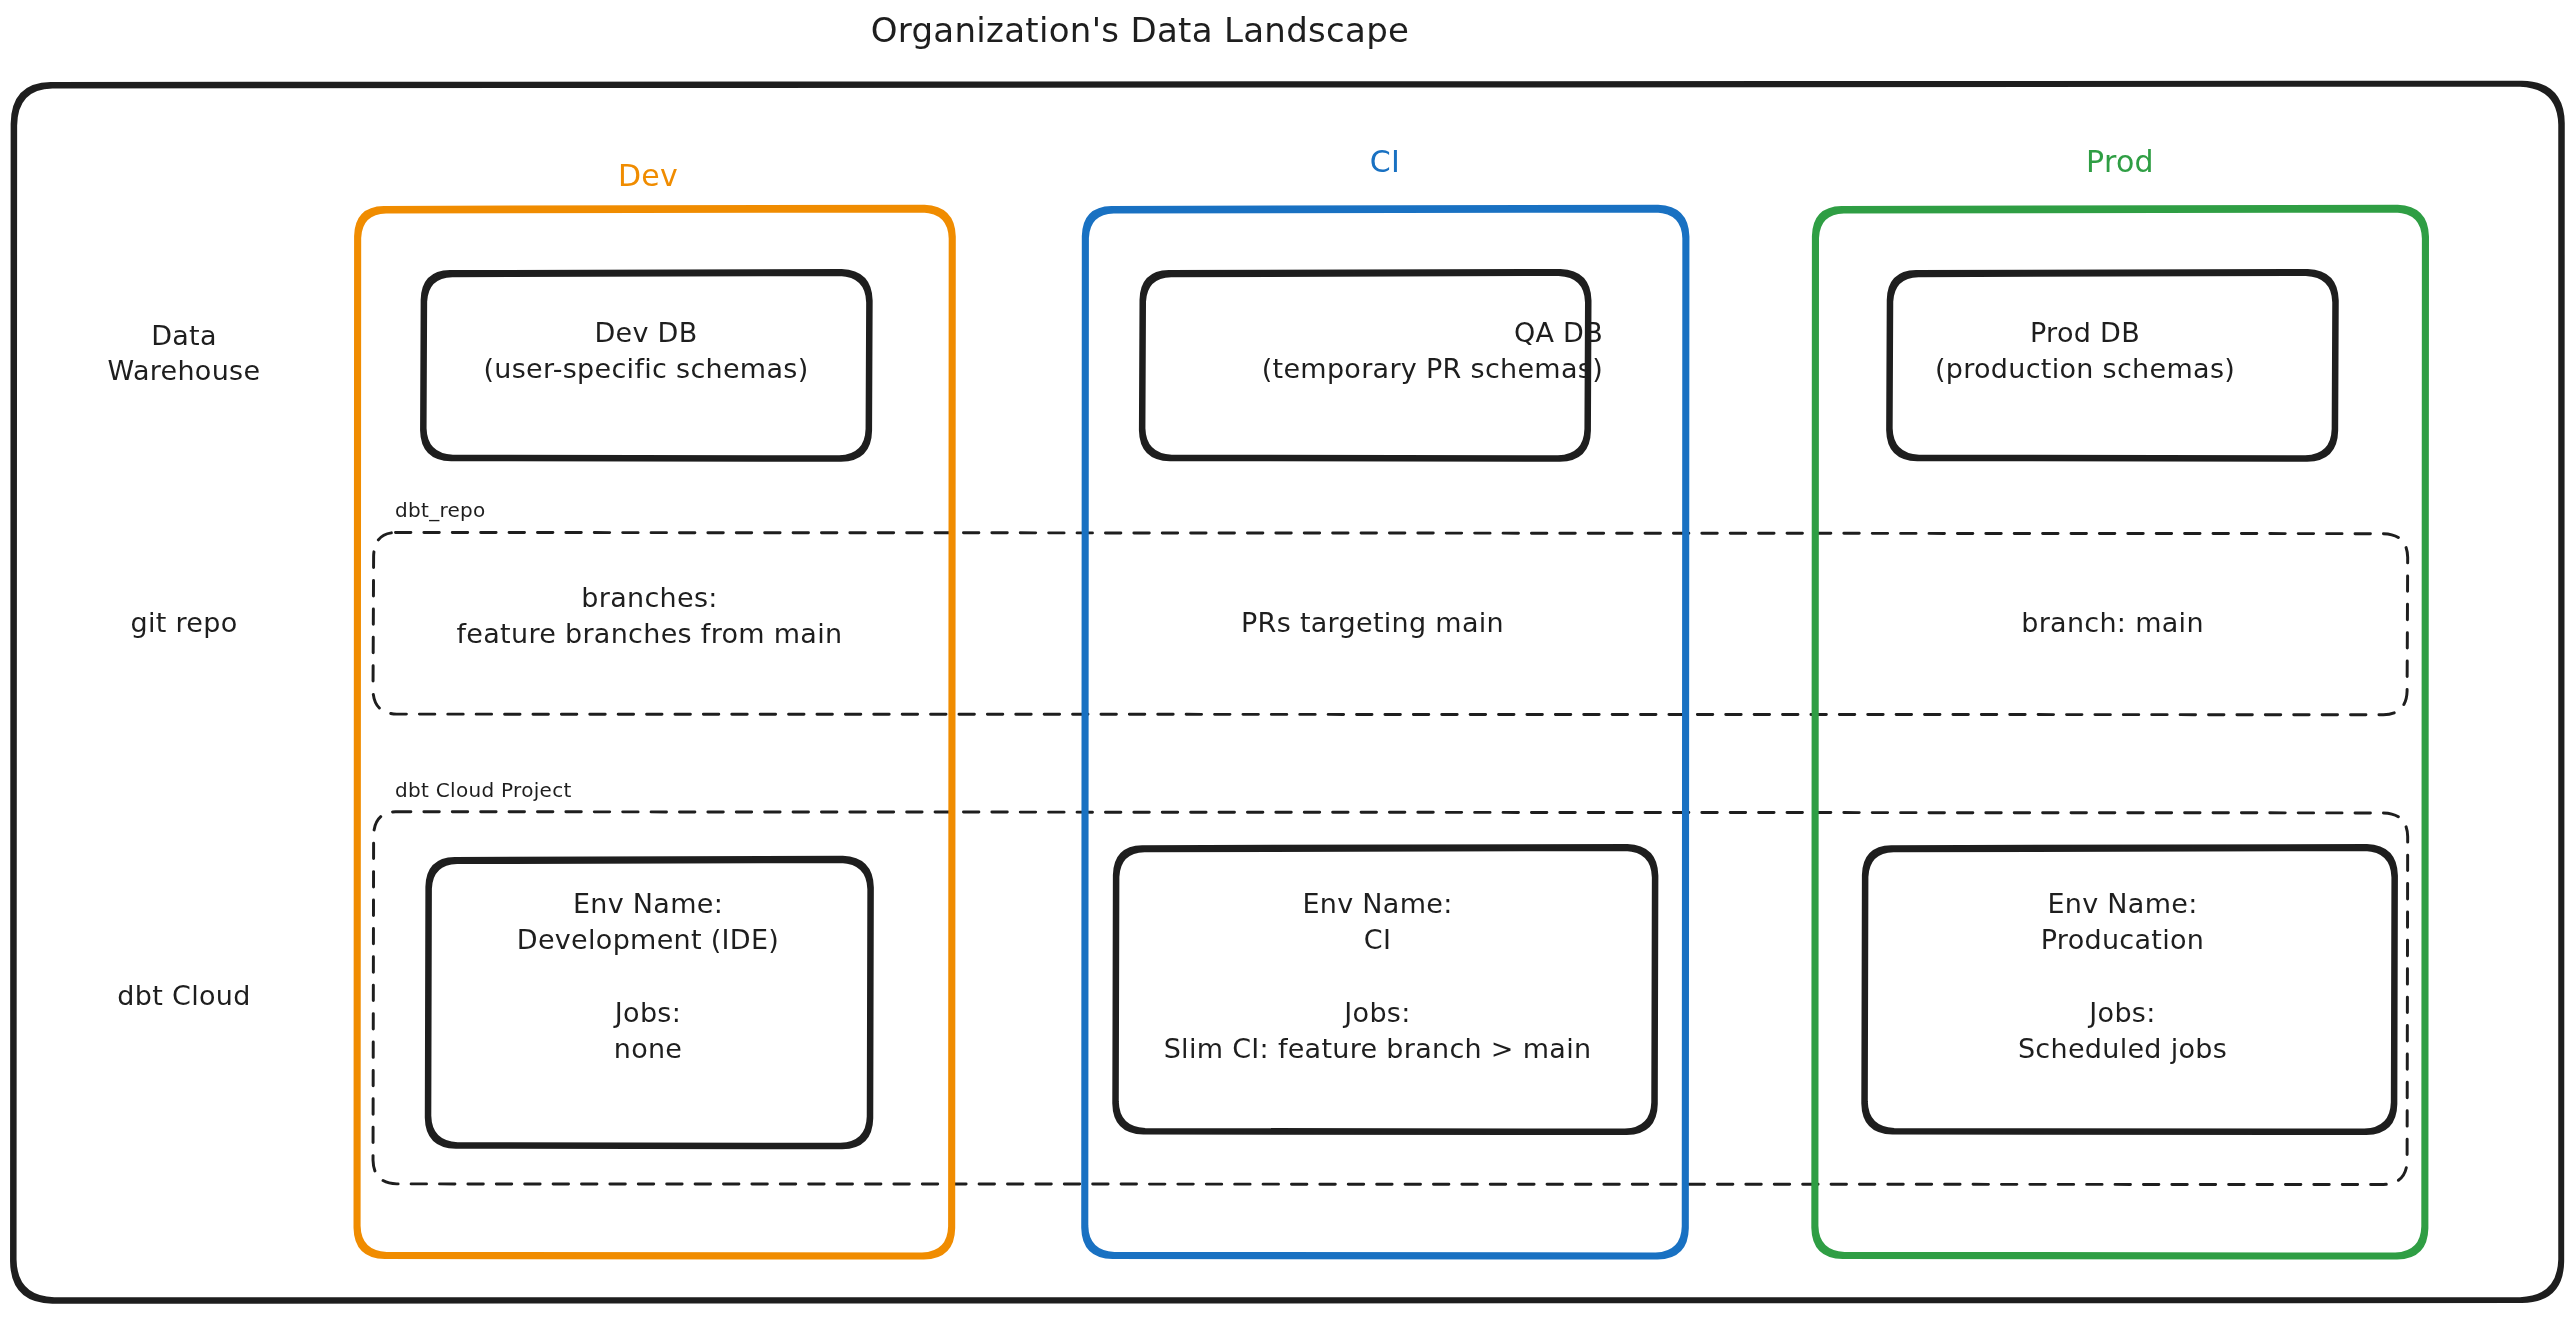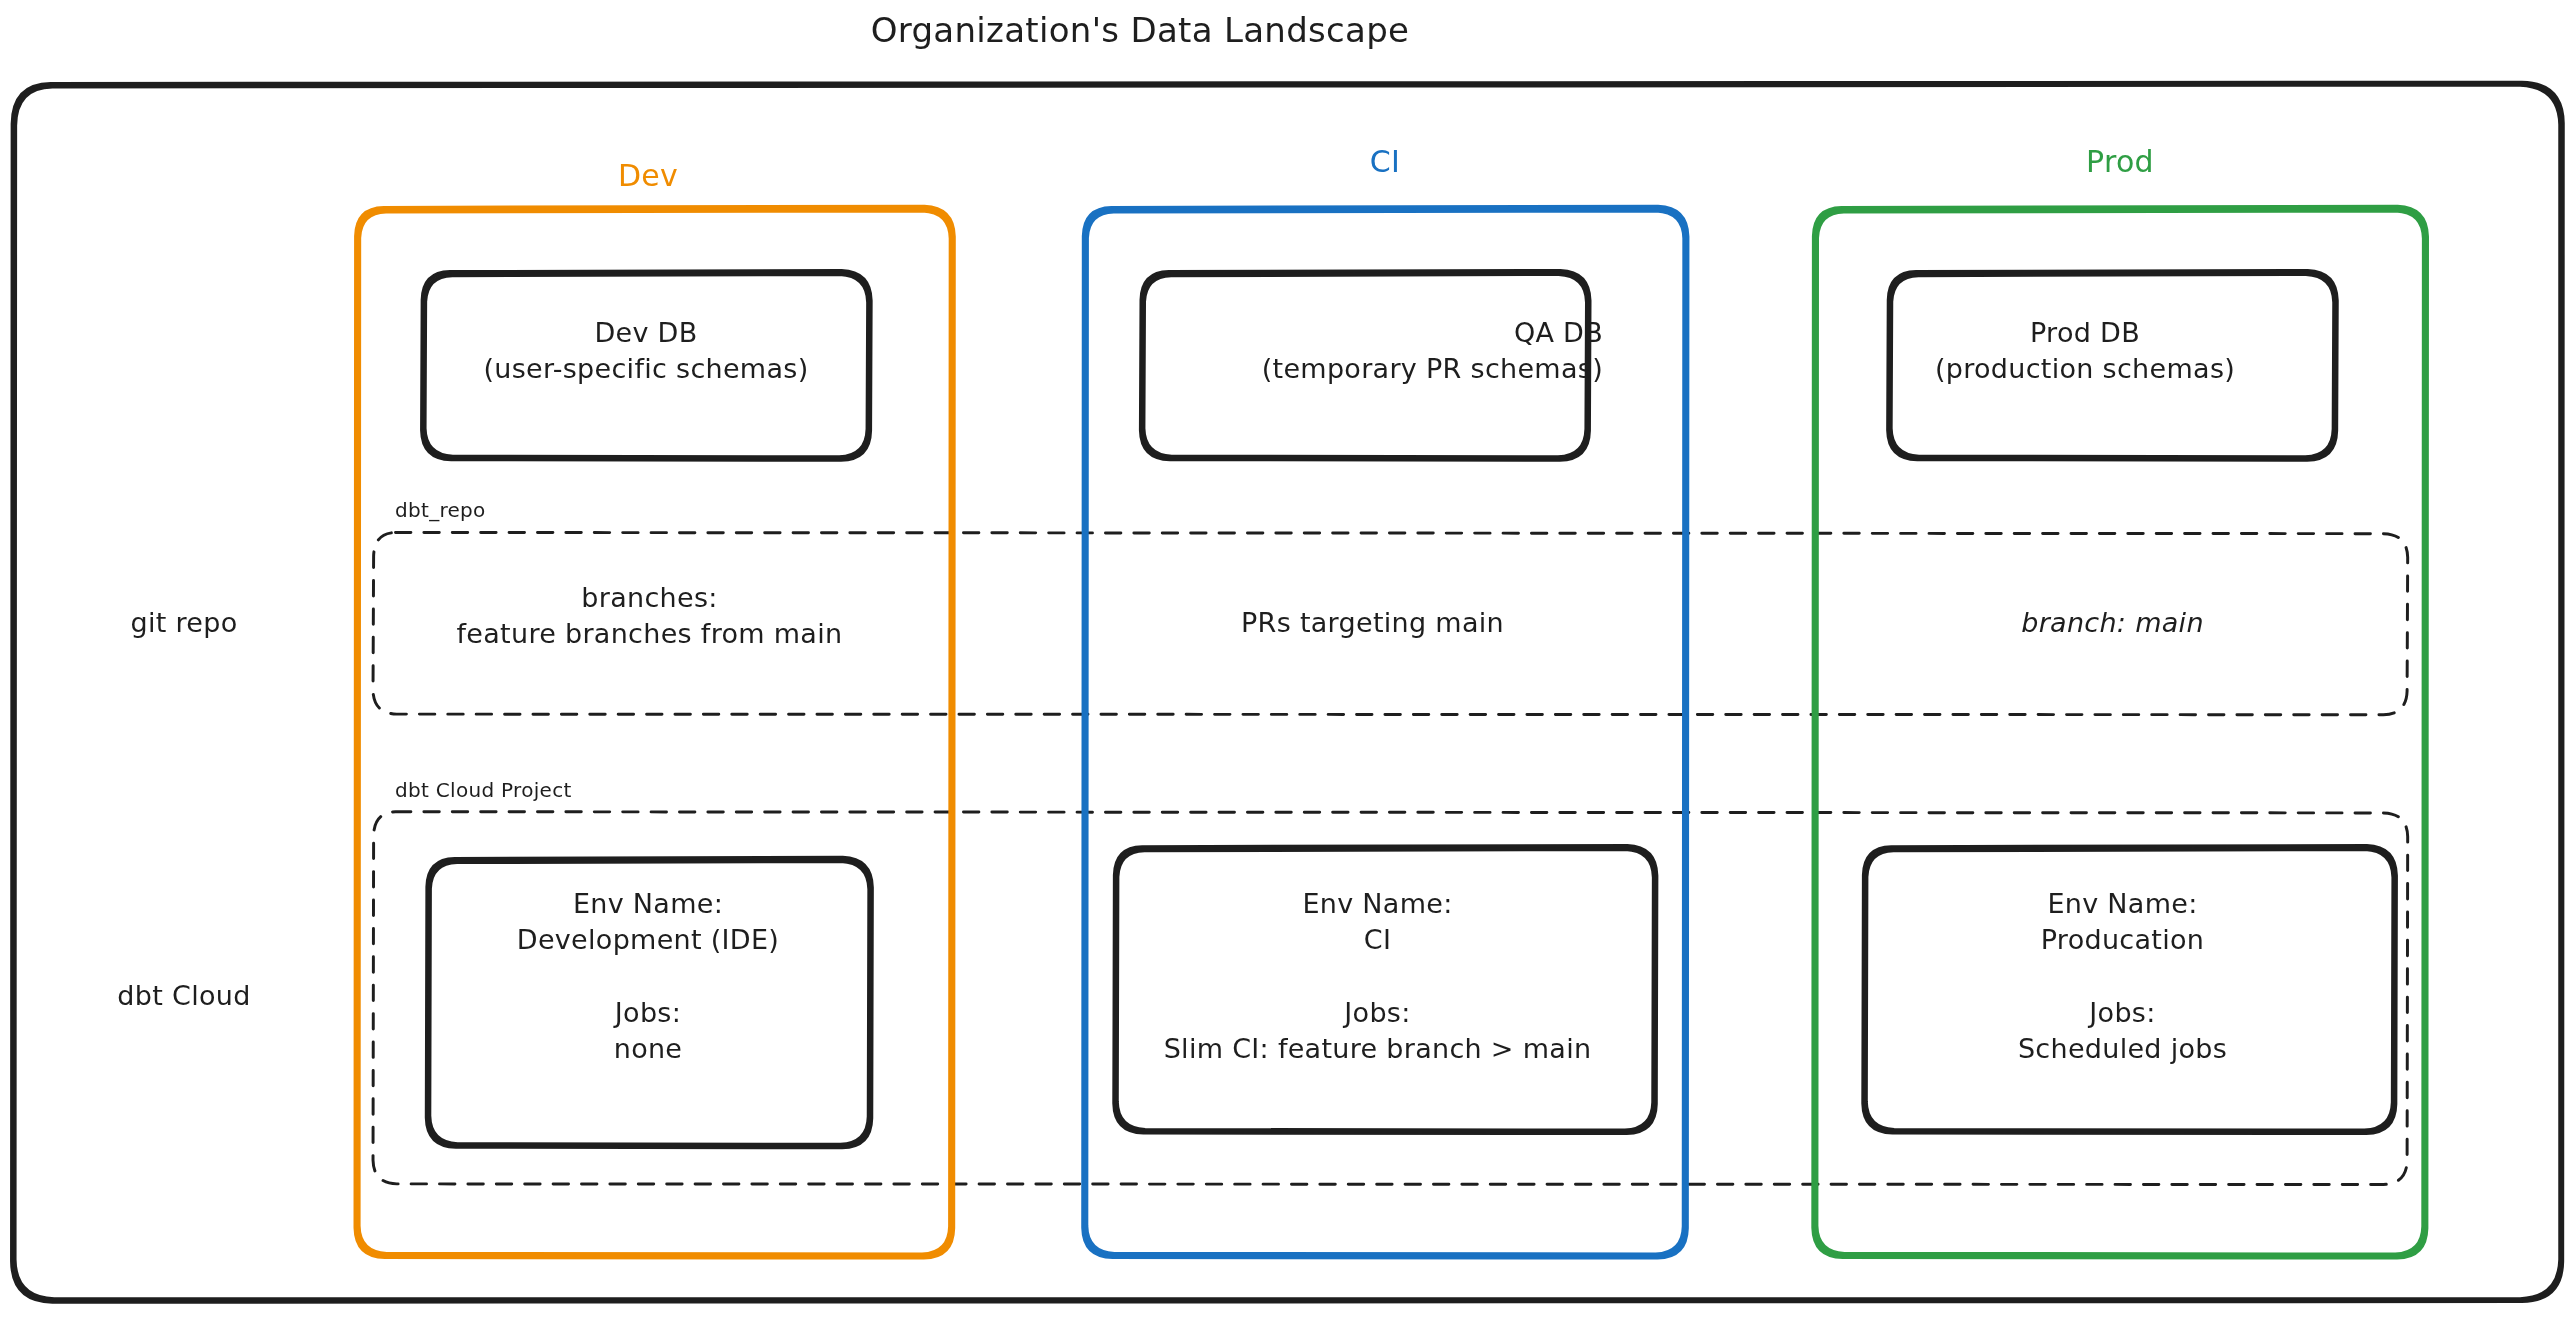--- a/index.html
+++ b/index.html
@@ -57,21 +57,21 @@
     line-height: 1.34;
   }
   
   #n-devdb  { left: 421px;  top: 315px; width: 450px; }
   #n-qadb   { left: 1141px; top: 315px; width: 462px; text-align: right; }
   #n-proddb { left: 1888px; top: 315px; width: 394px; }
 
   
   #n-devgit  { left: 383px;  top: 580px; width: 533px; }
   #n-cigit   { left: 1118px; top: 605px; width: 509px; }
-  #n-prodgit { left: 1858px; top: 605px; width: 509px; font-style: italic; }
+  #n-prodgit { left: 1858px; top: 605px; width: 509px; }
 
   
   #n-devdbt  { left: 414px;  top: 886px; width: 468px; }
   #n-cidbt   { left: 1111px; top: 886px; width: 533px; }
   #n-proddbt { left: 1862px; top: 886px; width: 521px; }
 </style>
 </head>
 <body>
 
 <div id="stage">
@@ -135,20 +135,22 @@
 
     </g>
   </svg>
 
   <div class="lbl" id="title">Organization's Data Landscape</div>
 
   <div class="lbl col-head" id="head-dev">Dev</div>
   <div class="lbl col-head" id="head-ci">CI</div>
   <div class="lbl col-head" id="head-prod">Prod</div>
 
+  <div class="lbl row-label" id="row-dw">Data
+Warehouse</div>
   <div class="lbl row-label" id="row-git">git repo</div>
   <div class="lbl row-label" id="row-dbt">dbt Cloud</div>
 
   <div class="sub-title" id="sub-repo">dbt_repo</div>
   <div class="sub-title" id="sub-cloud">dbt Cloud Project</div>
 
   <div class="lbl node-text" id="n-devdb">Dev DB
 (user-specific schemas)</div>
   <div class="lbl node-text" id="n-qadb">QA DB
 (temporary PR schemas)</div>

